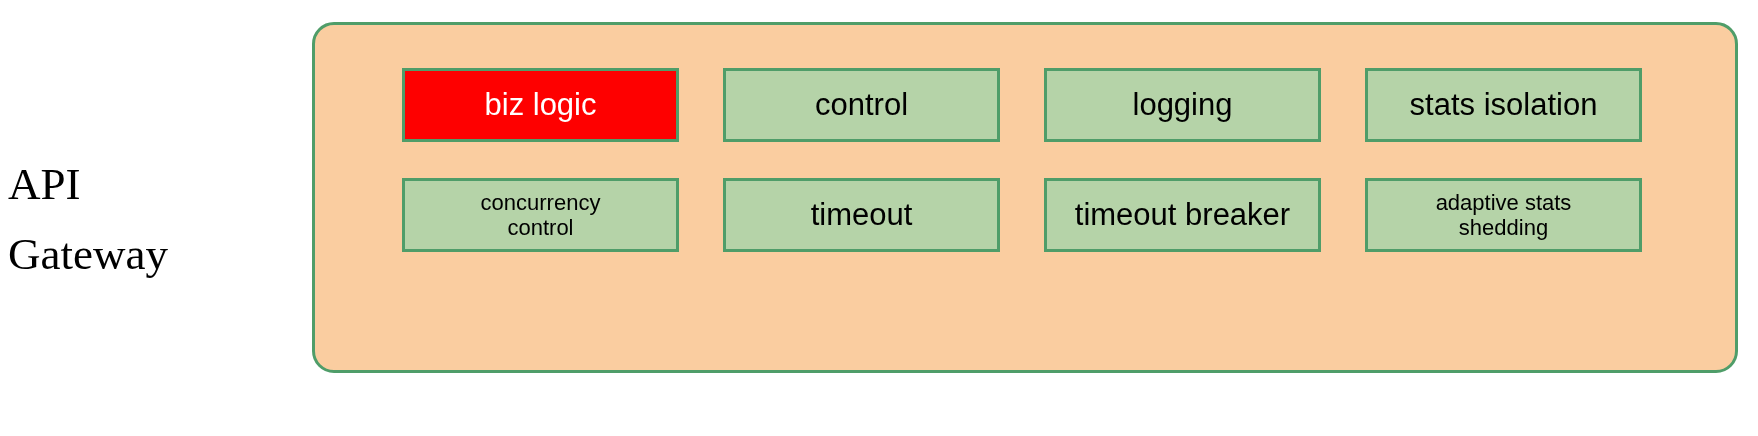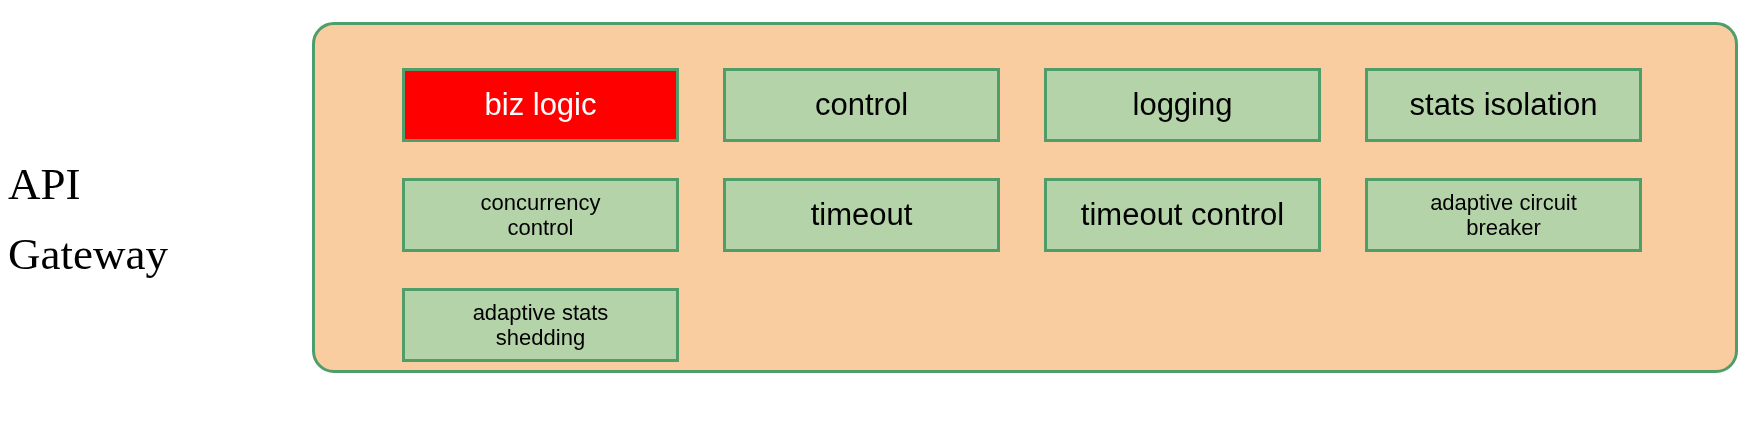--- a/index.html
+++ b/index.html
@@ -77,20 +77,18 @@
 Gateway</div>
   <div class="gateway">
     <div class="cells">
         <div class="cell highlight">biz logic</div>
         <div class="cell">control</div>
         <div class="cell">logging</div>
         <div class="cell">stats isolation</div>
         <div class="cell two-line">concurrency
 control</div>
         <div class="cell">timeout</div>
-        <div class="cell">timeout control</div>
-        <div class="cell two-line">adaptive circuit
-breaker</div>
+        <div class="cell">timeout breaker</div>
         <div class="cell two-line">adaptive stats
 shedding</div>
       </div>
   </div>
 </div>
 
 </body></html>

